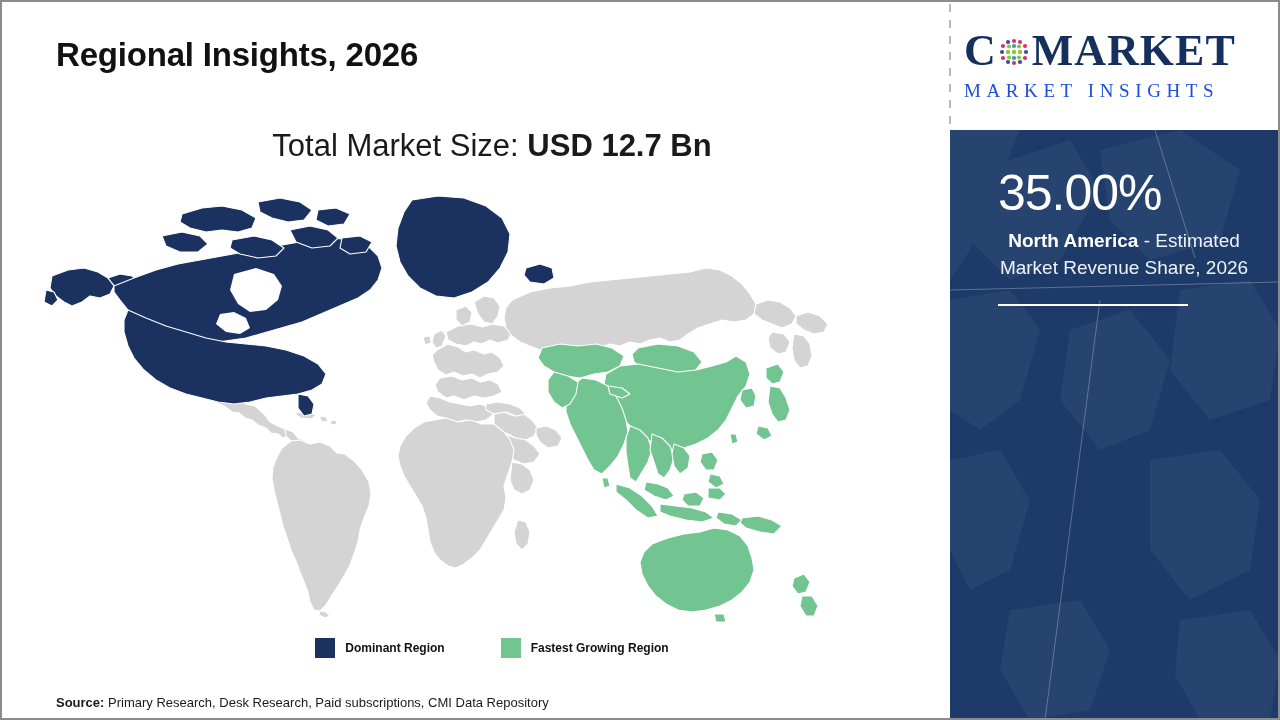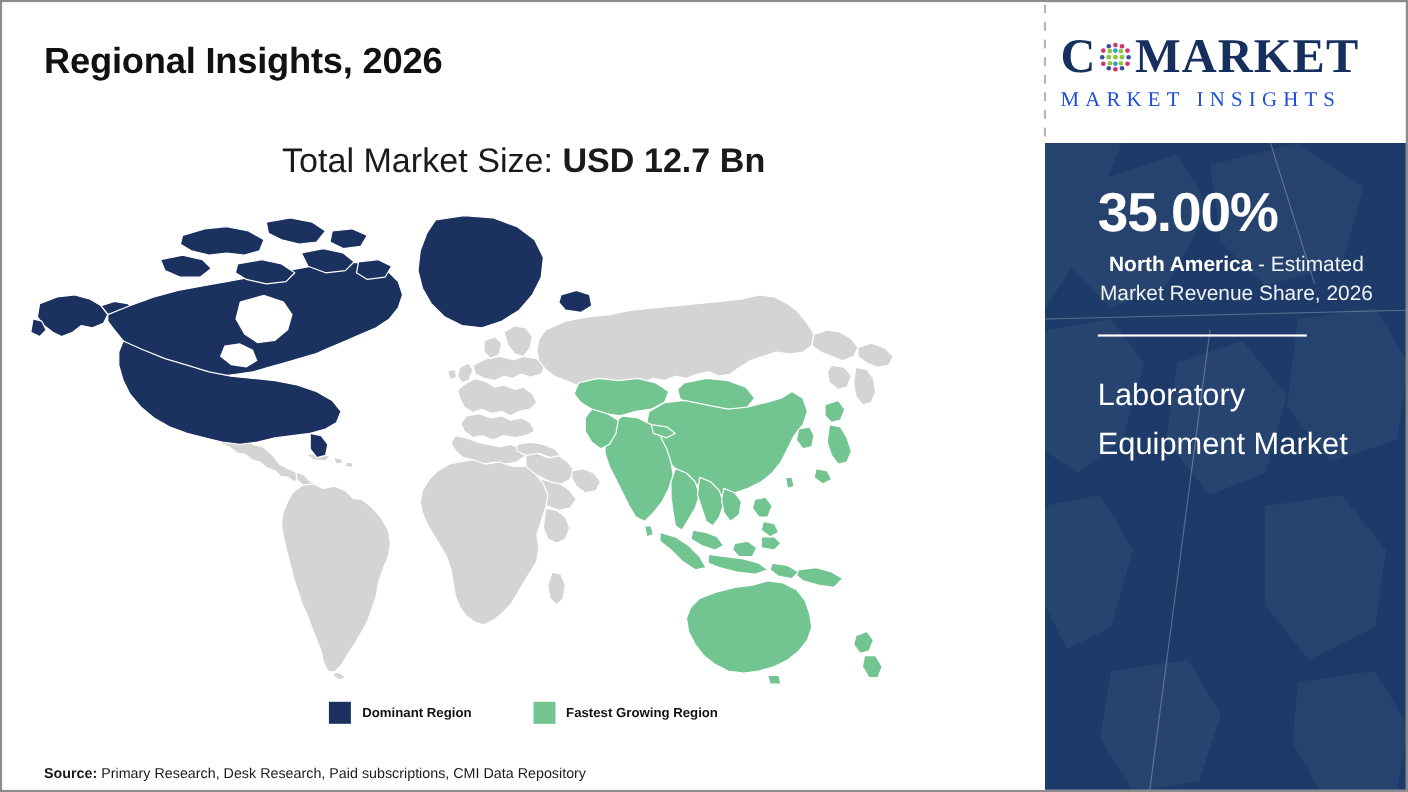--- a/index.html
+++ b/index.html
@@ -13,21 +13,21 @@
     position:relative;
     width:1280px;height:720px;
     box-sizing:border-box;
     border:2px solid #8c8c8c;
     background:#ffffff;
     overflow:hidden;
   }
 
   
   #left-pane{
-    position:absolute;left:0;top:0;width:948px;height:716px;
+    position:absolute;left:16px;top:0;width:948px;height:716px;
     background:#ffffff;
   }
   #page-title{
     position:absolute;left:38px;top:34px;
     font-size:33px;font-weight:bold;color:#111111;
     letter-spacing:-0.2px;white-space:nowrap;
   }
   #market-size-line{
     position:absolute;left:0;top:126px;width:948px;
     text-align:center;
@@ -92,21 +92,21 @@
 
   
   #right-panel{
     position:absolute;left:948px;top:128px;width:330px;height:590px;
     background:#1d3a68;
     overflow:hidden;
   }
   #panel-watermark{position:absolute;left:0;top:0;width:330px;height:590px;opacity:1;}
   #panel-content{position:relative;z-index:2;padding:38px 30px 0 48px;}
   #stat-percent{
-    font-size:50px;font-weight:bold;color:#ffffff;line-height:1;
+    font-size:50px;font-weight:normal;color:#ffffff;line-height:1;
     letter-spacing:-1px;
   }
   #stat-desc{
     margin-top:10px;
     font-size:19px;color:#eef2f7;line-height:1.42;
     max-width:268px;
     text-align:center;
   }
   #stat-desc .region-name{font-weight:bold;color:#ffffff;}
   #panel-rule{
@@ -333,17 +333,16 @@
         <path d="M205 0 L245 128"></path>
       </g>
     </svg>
 
     <div id="panel-content">
       <div id="stat-percent">35.00%</div>
       <div id="stat-desc">
         <span class="region-name">North America</span><span> - Estimated Market Revenue Share, 2026</span>
       </div>
       <div id="panel-rule"></div>
-      <div id="market-name">Laboratory Equipment Market</div>
     </div>
   </div>
 
 </div>
 
 </body></html>

